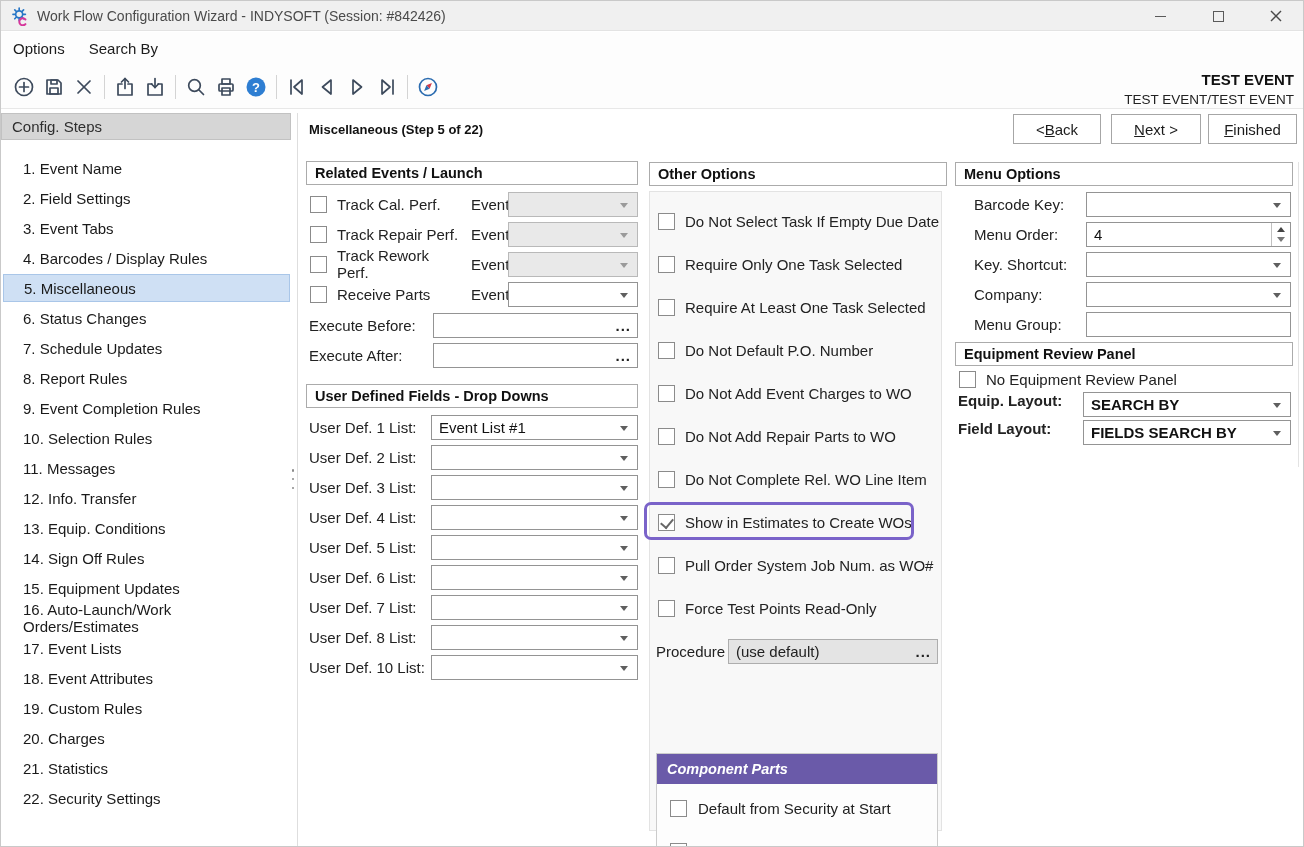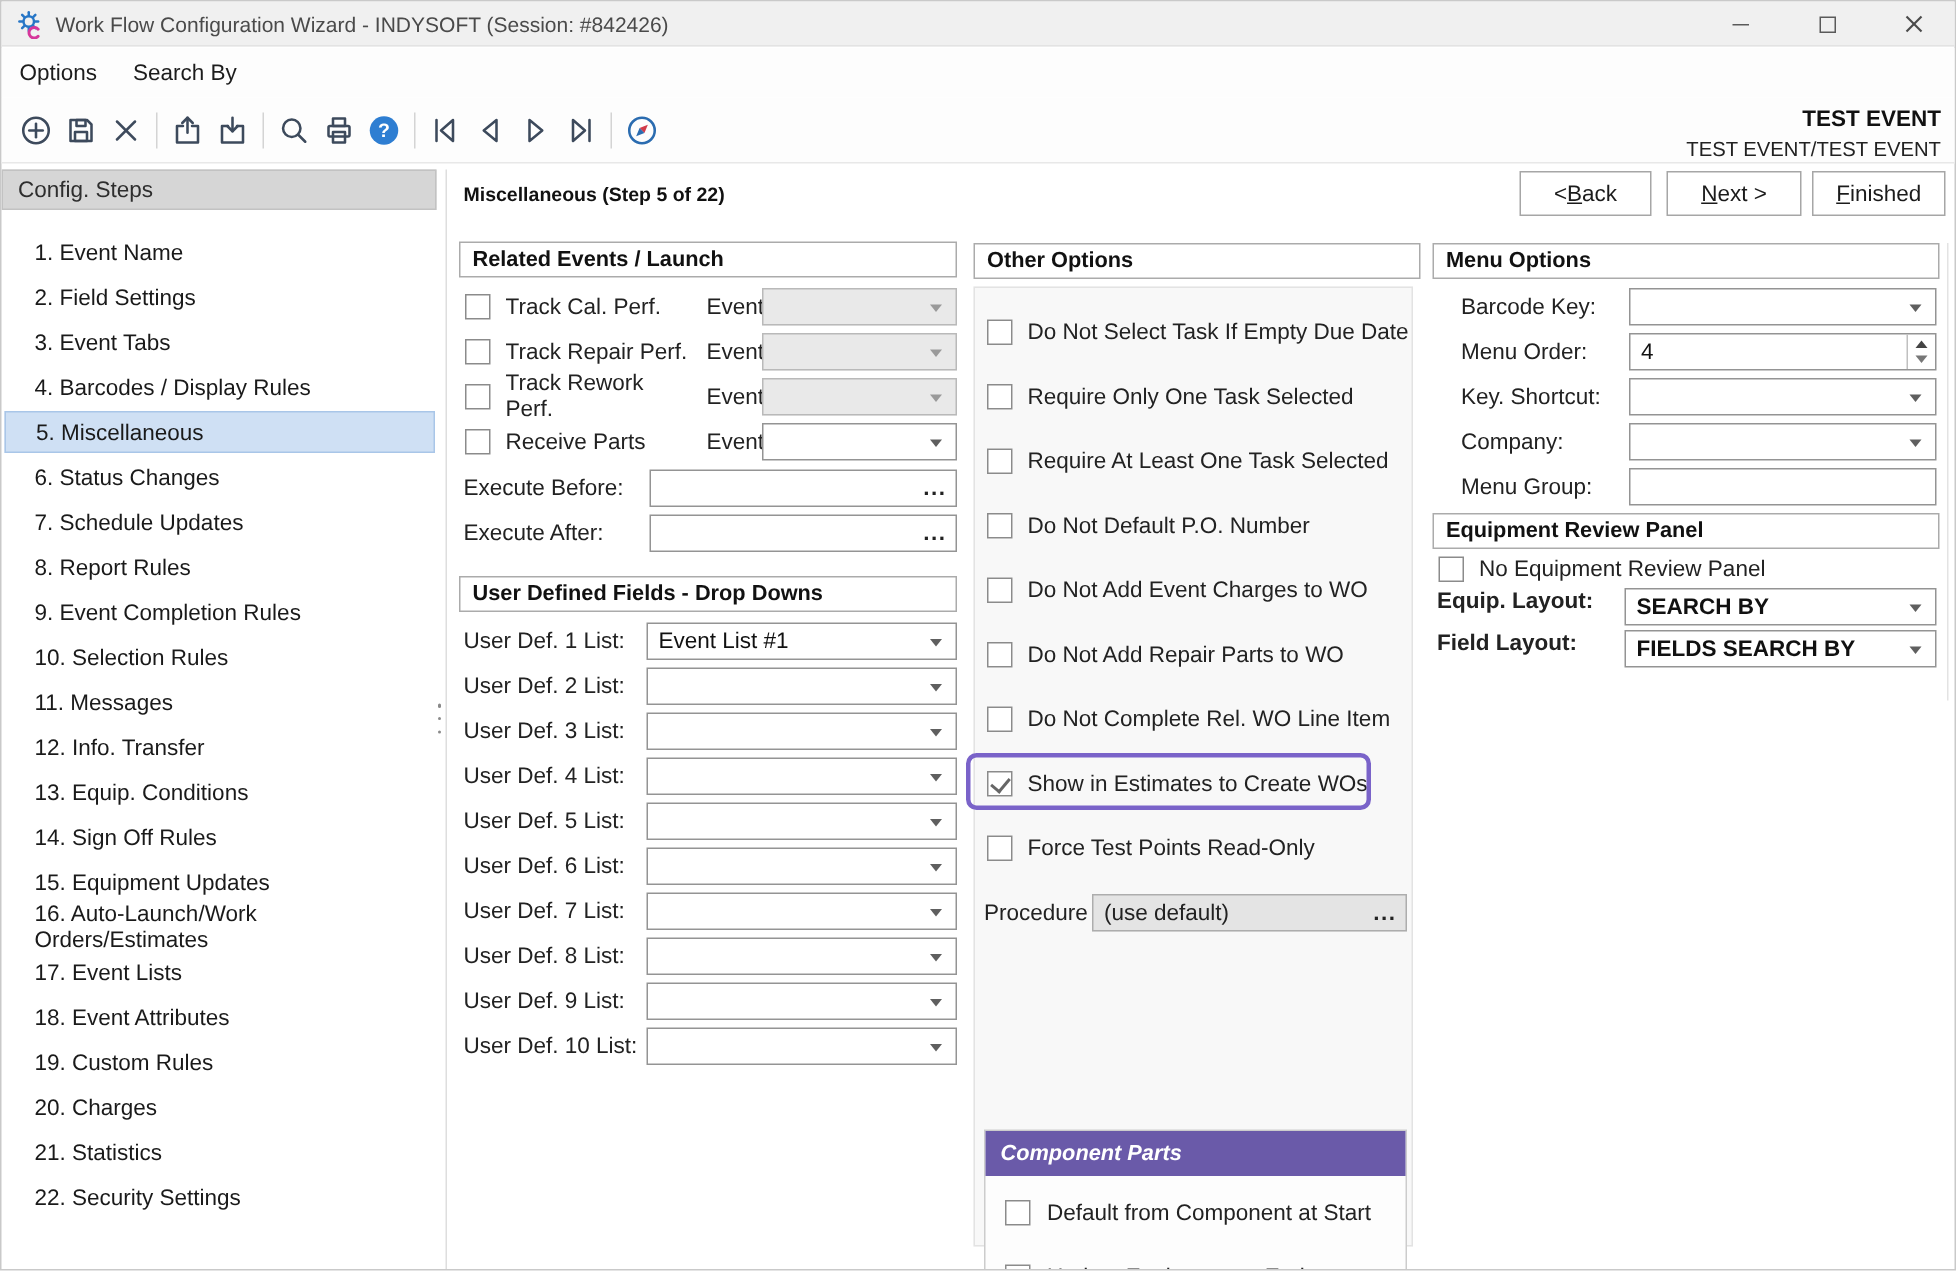--- a/index.html
+++ b/index.html
@@ -407,27 +407,20 @@
       </div>
   </div>
   <div class="row udf-row">
     <span class="lbl">User Def. 8 List:</span>
     <div class="dd">
         <span></span>
         <i class="arrow"></i>
       </div>
   </div>
   <div class="row udf-row">
-    <span class="lbl">User Def. 9 List:</span>
-    <div class="dd">
-        <span></span>
-        <i class="arrow"></i>
-      </div>
-  </div>
-  <div class="row udf-row">
     <span class="lbl">User Def. 10 List:</span>
     <div class="dd">
         <span></span>
         <i class="arrow"></i>
       </div>
   </div>
 </div>
 
 <div class="col" id="col2">
   <div class="hdr-box">Other Options</div>
@@ -458,38 +451,42 @@
       <span class="lbl">Do Not Add Repair Parts to WO</span>
     </div>
     <div class="cb-slot">
       <div class="cb"></div>
       <span class="lbl">Do Not Complete Rel. WO Line Item</span>
     </div>
     <div class="cb-slot">
       <div class="hl-border"></div>
       <div class="cb checked"></div>
       <span class="lbl">Show in Estimates to Create WOs</span>
+    </div>
+    <div class="cb-slot">
+      <div class="cb"></div>
+      <span class="lbl">Pull Order System Job Num. as WO#</span>
     </div>
     <div class="cb-slot">
       <div class="cb"></div>
       <span class="lbl">Force Test Points Read-Only</span>
     </div>
     <div class="proc-row">
       <span class="lbl">Procedure</span>
       <div class="proc-field">
         <span>(use default)</span>
         <span class="browse">...</span>
       </div>
     </div>
     <div class="cp-box">
       <div class="cp-header">Component Parts</div>
       <div style="height:3px"></div>
       <div class="cp-slot">
         <div class="cb"></div>
-        <span class="lbl">Default from Component at Start</span>
+        <span class="lbl">Default from Security at Start</span>
       </div>
       <div class="cp-slot">
         <div class="cb"></div>
         <span class="lbl">Update Equipment at End</span>
       </div>
     </div>
   </div>
 </div>
 
 <div class="col" id="col3">

